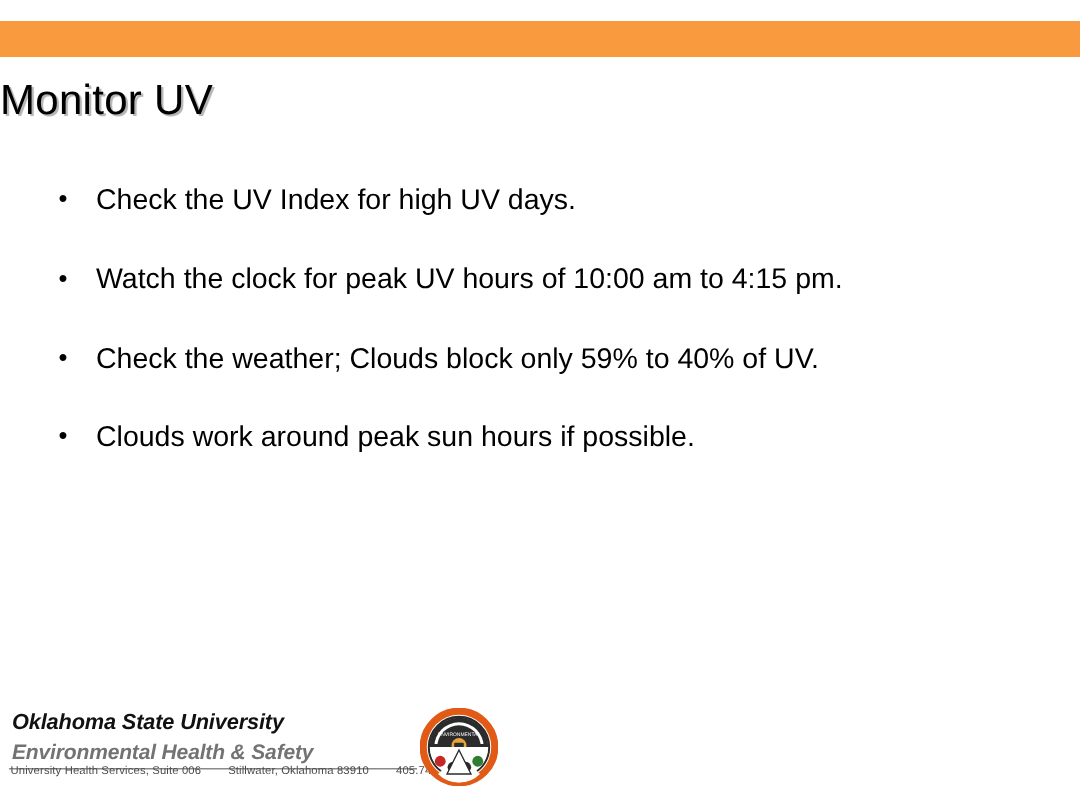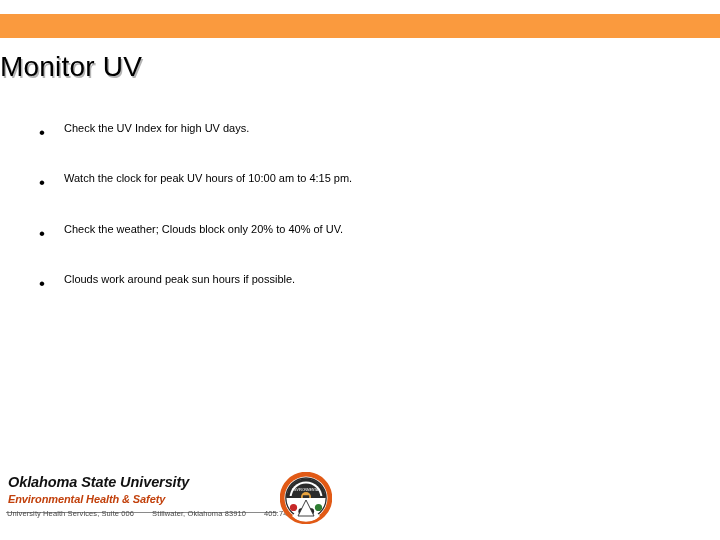--- a/index.html
+++ b/index.html
@@ -57,21 +57,21 @@
   .bullet-marker {
     width: 28px;
     flex: 0 0 28px;
     font-size: 17px;
     color: #000000;
     text-align: left;
     padding-left: 3px;
     box-sizing: border-box;
   }
   .bullet-text {
-    font-size: 11px;
+    font-size: 19px;
     color: #000000;
     white-space: nowrap;
   }
   
   .footer {
     position: absolute;
     left: 0;
     top: 462px;
     width: 720px;
     height: 78px;
@@ -88,24 +88,24 @@
     font-size: 14.5px;
     font-weight: bold;
     font-style: italic;
     color: #111111;
     letter-spacing: -0.1px;
   }
   .org-dept {
     position: absolute;
     left: 8px;
     top: 31px;
-    font-size: 11px;
+    font-size: 14px;
     font-weight: bold;
     font-style: italic;
-    color: #c2410c;
+    color: #737373;
     letter-spacing: -0.1px;
   }
   .footer-rule {
     position: absolute;
     left: 6px;
     top: 50px;
     width: 272px;
     height: 1px;
     background: #8a8a8a;
   }
@@ -144,21 +144,21 @@
       <span class="bullet-text">Check the UV Index for high UV days.</span>
     </div>
 
     <div class="bullet-row">
       <span class="bullet-marker">•</span>
       <span class="bullet-text">Watch the clock for peak UV hours of 10:00 am to 4:15 pm.</span>
     </div>
 
     <div class="bullet-row">
       <span class="bullet-marker">•</span>
-      <span class="bullet-text">Check the weather; Clouds block only 20% to 40% of UV.</span>
+      <span class="bullet-text">Check the weather; Clouds block only 59% to 40% of UV.</span>
     </div>
 
     <div class="bullet-row">
       <span class="bullet-marker">•</span>
       <span class="bullet-text">Clouds work around peak sun hours if possible.</span>
     </div>
 
   </div>
 
   <div class="footer">

